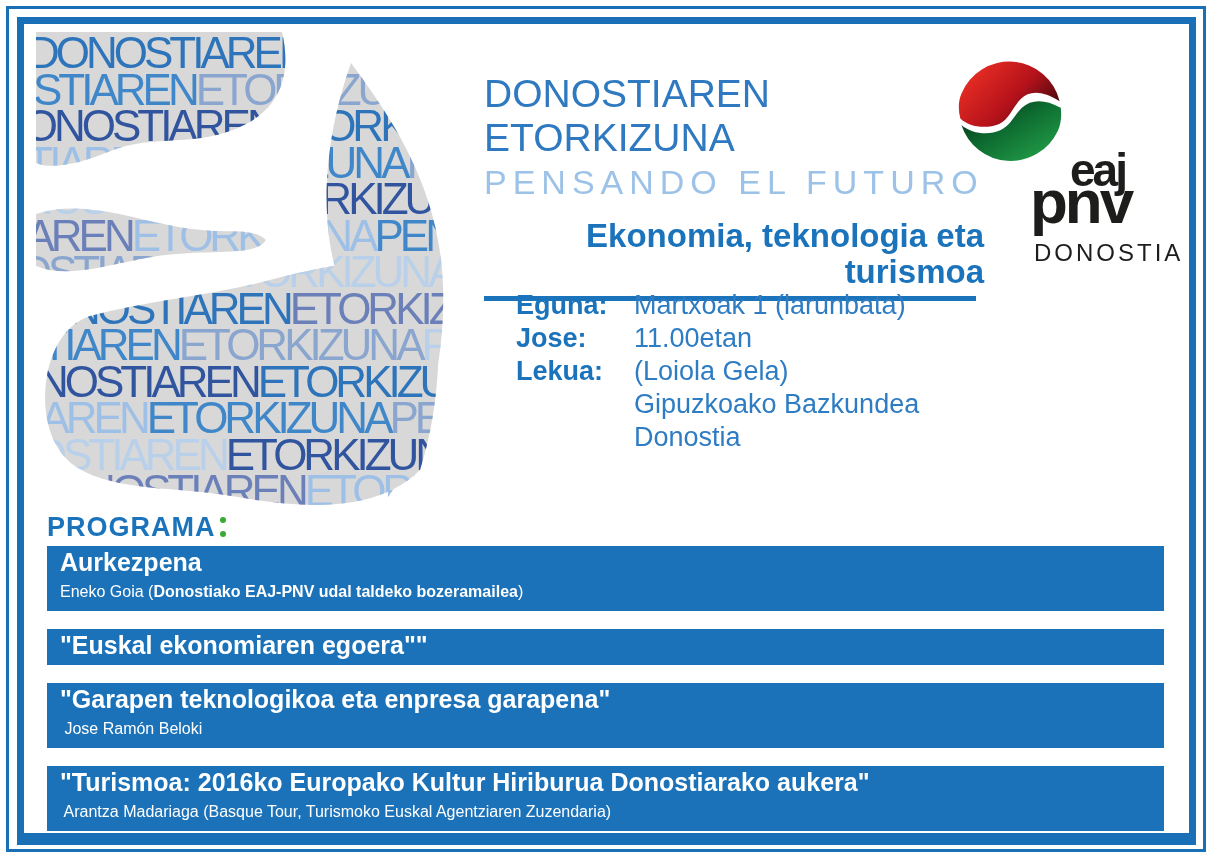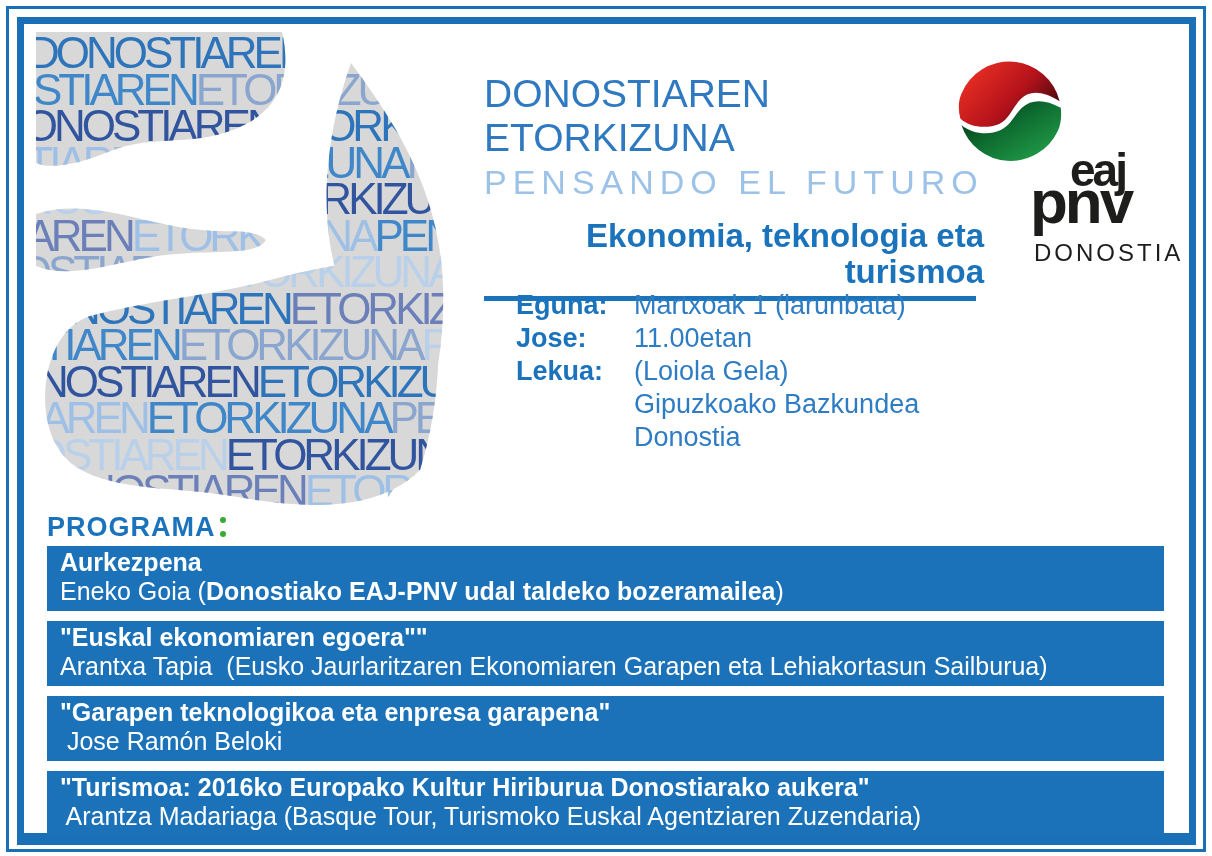--- a/index.html
+++ b/index.html
@@ -32,24 +32,24 @@
   .details{position:absolute;left:508px;top:289px;font-size:27px;line-height:33px;}
   .det-row{display:flex;margin-left:8px;}
   .det-label{width:118px;font-weight:bold;color:var(--accent-blue,#1a73bb);}
   .det-values{color:var(--value-blue,#2e7cc3);}
   
   .programa{position:absolute;left:47px;top:512px;display:flex;align-items:center;}
   .programa-word{font-size:27px;font-weight:bold;letter-spacing:1px;color:var(--accent-blue,#1a73bb);}
   .programa-colon{display:inline-flex;flex-direction:column;gap:8px;margin-left:4px;margin-top:-2px;}
   .programa-colon i{width:6px;height:6px;border-radius:50%;background:var(--green,#3aaa35);}
   .bars{position:absolute;left:47px;top:546px;width:1117px;}
-  .bar{background:var(--bar-blue,#1b72b8);color:#fff;margin-bottom:10px;
+  .bar{background:var(--bar-blue,#1b72b8);color:#fff;margin-bottom:18px;
        padding:2px 10px 5px 13px;}
   .bar-line1{font-size:25px;line-height:29px;font-weight:bold;white-space:pre;}
-  .bar-line2{font-size:25px;line-height:29px;white-space:pre;}
+  .bar-line2{font-size:16px;line-height:29px;white-space:pre;}
 </style>
 </head>
 <body>
 
 <div class="poster">
 
   <svg class="wm-svg" width="1212" height="856" viewBox="0 0 1212 856">
     <defs>
       <clipPath id="wm-clip">
         <path d="M36,32 L282,32 C290,66 286,103 246,124 C196,150 156,132 108,152 C82,163 52,170 36,163 Z"></path>
@@ -137,21 +137,20 @@
       </span>
   </div>
 
   <div class="bars">
     <div class="bar">
       <div class="bar-line1">Aurkezpena</div>
       <div class="bar-line2"><span>Eneko Goia (</span><span style="font-weight: bold;">Donostiako EAJ-PNV udal taldeko bozeramailea</span><span>)</span></div>
     </div>
     <div class="bar">
       <div class="bar-line1">"Euskal ekonomiaren egoera""</div>
-      <div class="bar-line2"><span>Arantxa Tapia  (Eusko Jaurlaritzaren Ekonomiaren Garapen eta Lehiakortasun Sailburua)</span></div>
     </div>
     <div class="bar">
       <div class="bar-line1">"Garapen teknologikoa eta enpresa garapena"</div>
       <div class="bar-line2"><span> Jose Ramón Beloki</span></div>
     </div>
     <div class="bar">
       <div class="bar-line1">"Turismoa: 2016ko Europako Kultur Hiriburua Donostiarako aukera"</div>
       <div class="bar-line2"><span> Arantza Madariaga (Basque Tour, Turismoko Euskal Agentziaren Zuzendaria)</span></div>
     </div>
   </div>

